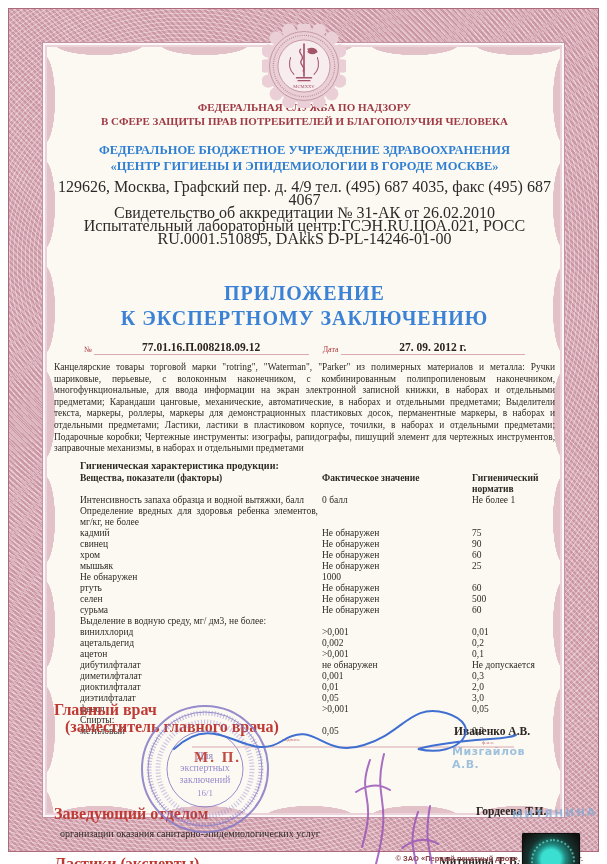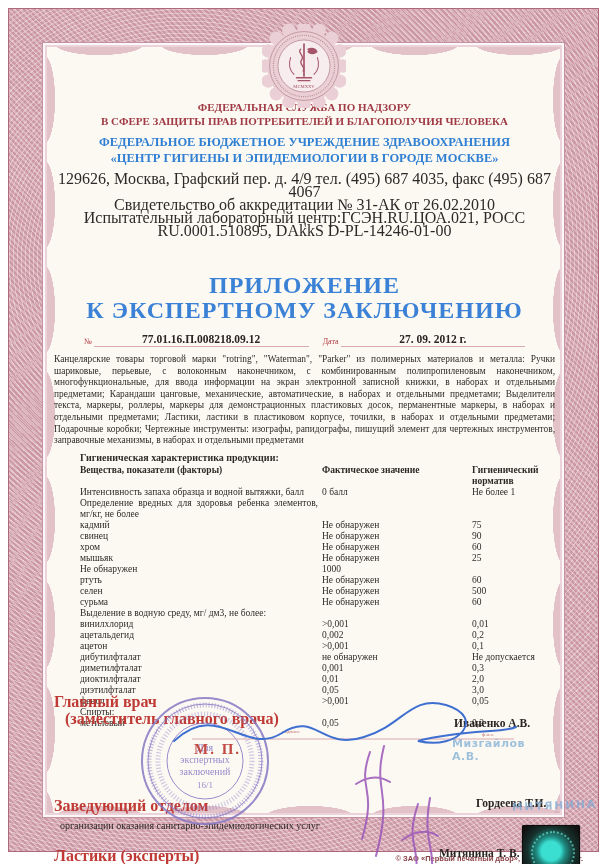--- a/index.html
+++ b/index.html
@@ -27,23 +27,23 @@
     background-size:13px 105px;background-repeat:repeat-y;}
   .sc-right{top:4px;bottom:4px;right:4px;width:12px;
     background:radial-gradient(13px 52px at 16px 50%,#d9aeba 84%,rgba(217,174,186,0) 86%);
     background-size:13px 105px;background-repeat:repeat-y;}
   
   .emblem{position:absolute;left:50%;top:24px;transform:translateX(-50%);width:84px;height:84px;z-index:5;}
   
   .content{position:absolute;left:54px;top:42px;width:501px;color:#33302c;}
   .hdr{ text-align:center;font-family:"Liberation Serif",serif;}
   .agency{margin-top:58px;line-height:14px;font-size:11px;font-weight:bold;color:#a03b45;}
-  .org{margin-top:6px;line-height:16px;font-size:12.5px;font-weight:bold;color:#2f7fd2;}
+  .org{margin-top:14px;line-height:16px;font-size:12.5px;font-weight:bold;color:#2f7fd2;}
   .addr{margin-top:6px;line-height:13px;font-size:16px;color:#2c2a28;}
-  .title{margin-top:36px;text-align:center;line-height:25px;font-size:24px;font-weight:bold;
+  .title{margin-top:36px;text-align:center;line-height:25px;font-size:20px;font-weight:bold;
          color:#3b82d6;letter-spacing:1px;}
   
   .numrow{margin-top:10px;display:flex;align-items:flex-end;font-size:8px;color:#b13a3f;padding:0 30px;}
   .numrow .lbl{flex:0 0 auto;padding:0 2px 1px 0;}
   .numrow .fill{flex:1 1 auto;border-bottom:1px solid #dba9b2;text-align:center;
      font-size:11.5px;font-weight:bold;color:#2b2522;padding-bottom:1px;}
   
   .para{margin-top:7px;font-size:9.4px;line-height:11.6px;text-align:justify;color:#2e2a26;}
   .sect{margin-top:5px;margin-left:26px;font-size:10px;font-weight:bold;color:#2e2a26;}
   

